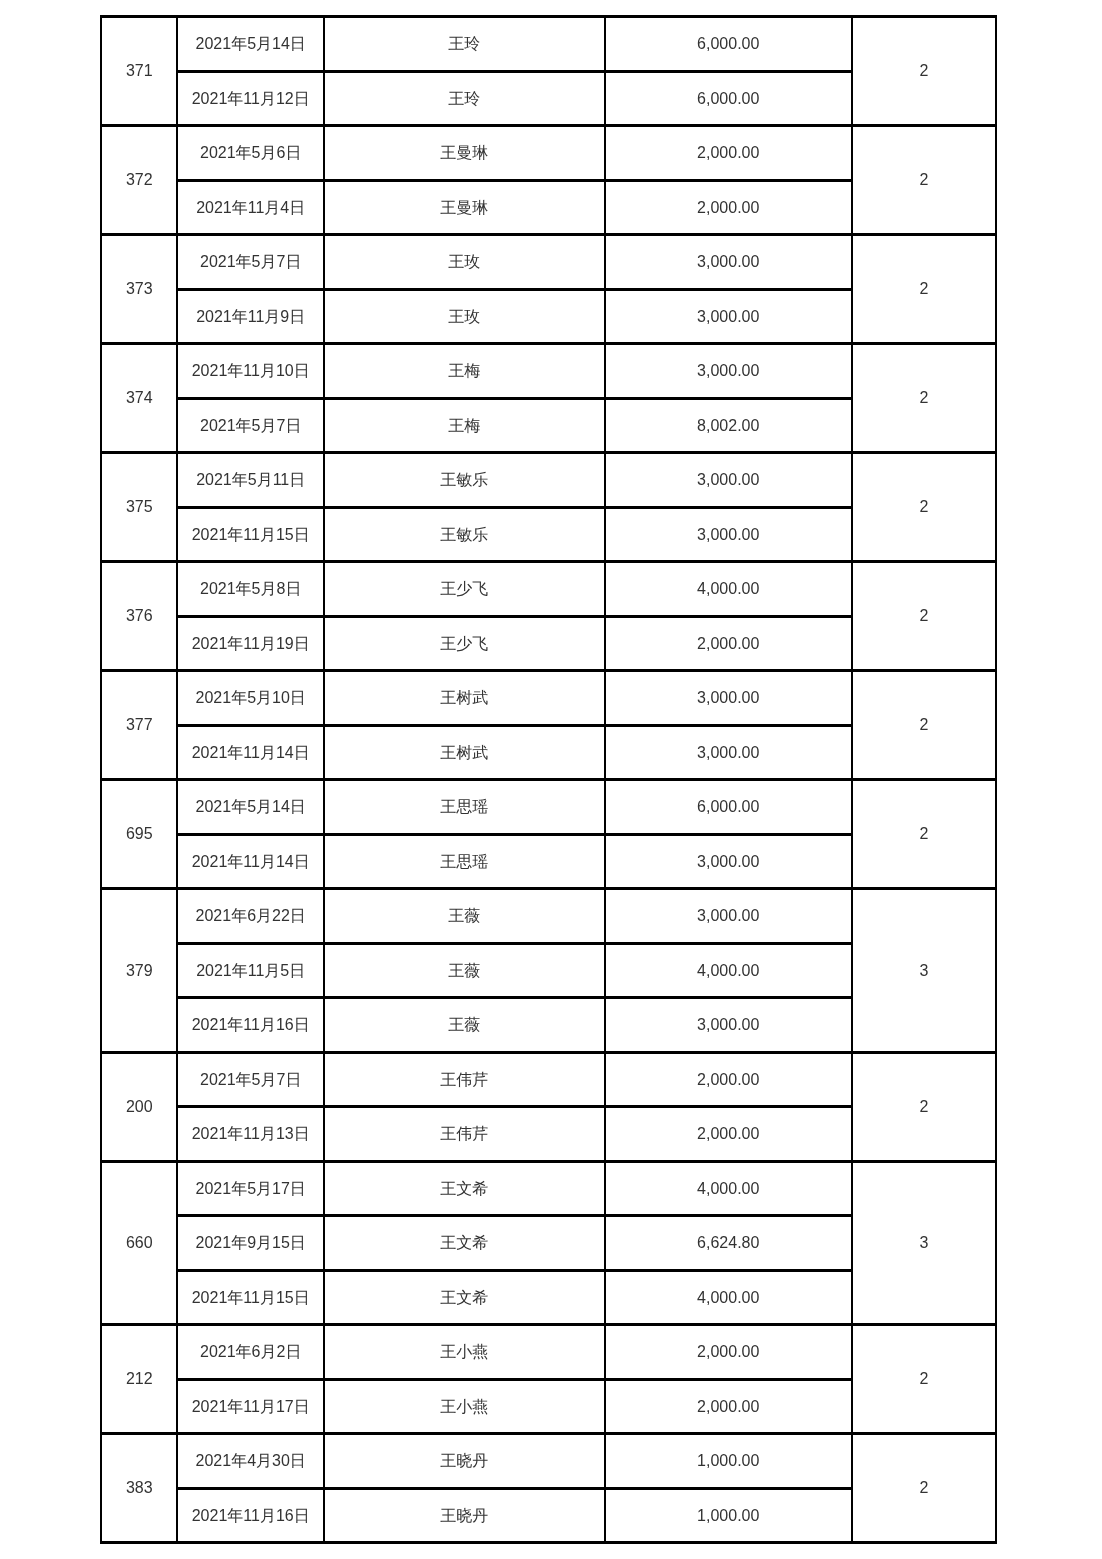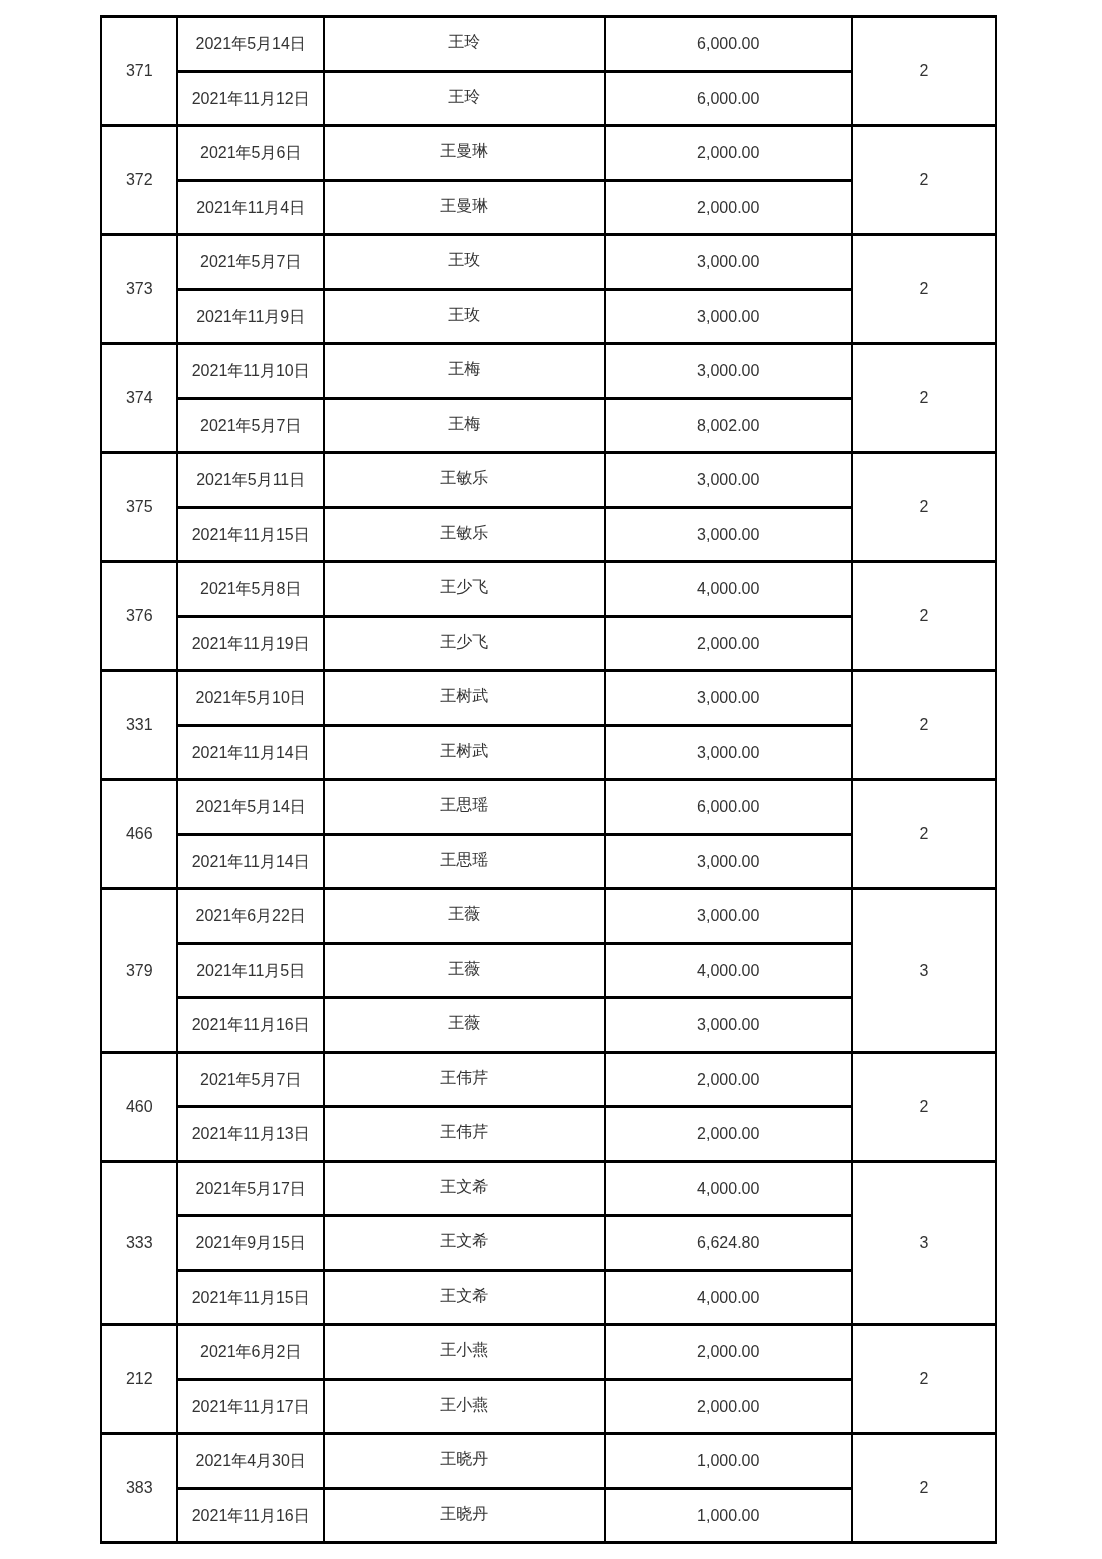--- a/index.html
+++ b/index.html
@@ -39,21 +39,21 @@
     padding: 0;
     line-height: 1.2;
     background: #ffffff;
     color: #333333;
   }
   table.records tr {
     height: 54.5px;
   }
   .col-index  { width: 70px;  }
   .col-date   { width: 134px; margin-left: 24px; }
-  .col-name   { width: 257px; font-family: Liberation Mono, monospace; }
+  .col-name   { width: 257px; }
   .col-amount { width: 226px; }
   .col-count  { width: 132px; }
 </style>
 </head>
 <body>
 
 <div class="page">
   <table class="records">
     <colgroup>
       <col class="col-index">
@@ -129,33 +129,33 @@
           <td class="col-name">王少飞</td>
           <td class="col-amount">4,000.00</td>
           <td rowspan="2" class="col-count">2</td>
         </tr>
         <tr>
           <td class="col-date">2021年11月19日</td>
           <td class="col-name">王少飞</td>
           <td class="col-amount">2,000.00</td>
         </tr>
         <tr>
-          <td rowspan="2" class="col-index">331</td>
+          <td rowspan="2" class="col-index">377</td>
           <td class="col-date">2021年5月10日</td>
           <td class="col-name">王树武</td>
           <td class="col-amount">3,000.00</td>
           <td rowspan="2" class="col-count">2</td>
         </tr>
         <tr>
           <td class="col-date">2021年11月14日</td>
           <td class="col-name">王树武</td>
           <td class="col-amount">3,000.00</td>
         </tr>
         <tr>
-          <td rowspan="2" class="col-index">466</td>
+          <td rowspan="2" class="col-index">695</td>
           <td class="col-date">2021年5月14日</td>
           <td class="col-name">王思瑶</td>
           <td class="col-amount">6,000.00</td>
           <td rowspan="2" class="col-count">2</td>
         </tr>
         <tr>
           <td class="col-date">2021年11月14日</td>
           <td class="col-name">王思瑶</td>
           <td class="col-amount">3,000.00</td>
         </tr>
@@ -170,33 +170,33 @@
           <td class="col-date">2021年11月5日</td>
           <td class="col-name">王薇</td>
           <td class="col-amount">4,000.00</td>
         </tr>
         <tr>
           <td class="col-date">2021年11月16日</td>
           <td class="col-name">王薇</td>
           <td class="col-amount">3,000.00</td>
         </tr>
         <tr>
-          <td rowspan="2" class="col-index">460</td>
+          <td rowspan="2" class="col-index">200</td>
           <td class="col-date">2021年5月7日</td>
           <td class="col-name">王伟芹</td>
           <td class="col-amount">2,000.00</td>
           <td rowspan="2" class="col-count">2</td>
         </tr>
         <tr>
           <td class="col-date">2021年11月13日</td>
           <td class="col-name">王伟芹</td>
           <td class="col-amount">2,000.00</td>
         </tr>
         <tr>
-          <td rowspan="3" class="col-index">333</td>
+          <td rowspan="3" class="col-index">660</td>
           <td class="col-date">2021年5月17日</td>
           <td class="col-name">王文希</td>
           <td class="col-amount">4,000.00</td>
           <td rowspan="3" class="col-count">3</td>
         </tr>
         <tr>
           <td class="col-date">2021年9月15日</td>
           <td class="col-name">王文希</td>
           <td class="col-amount">6,624.80</td>
         </tr>

